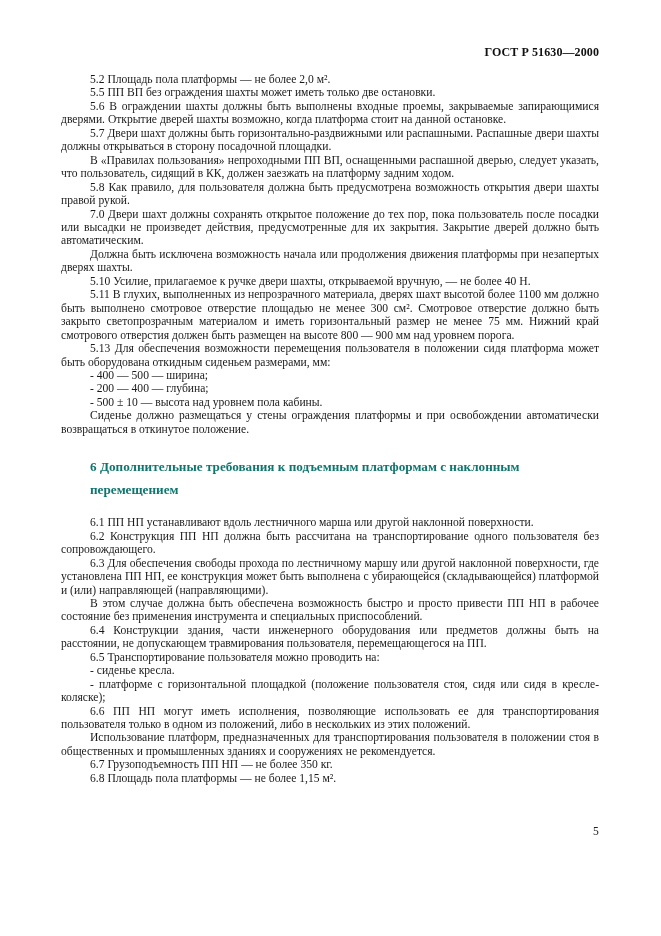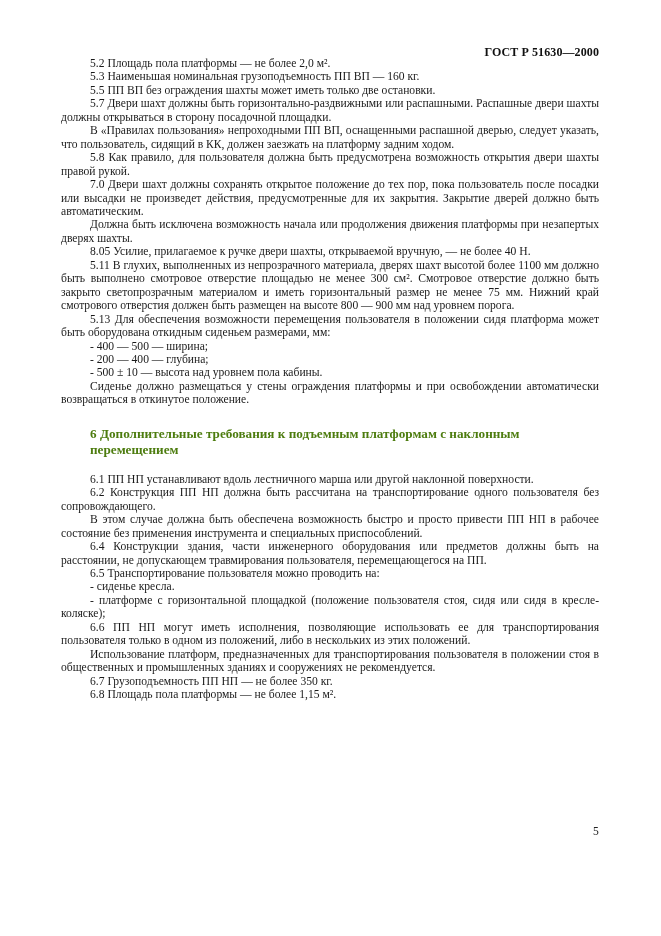--- a/index.html
+++ b/index.html
@@ -4,64 +4,65 @@
 <style>
   html, body { margin: 0; padding: 0; background: #ffffff; }
   body { width: 661px; height: 936px; position: relative; overflow: hidden; }
   .page { position: absolute; left: 0; top: 0; width: 661px; height: 936px; background: #fff; }
   .header {
     position: absolute; top: 45px; right: 62px;
     font-family: "Liberation Serif", serif; font-weight: bold; font-size: 12px; color: #111;
     letter-spacing: 0.1px;
   }
   .body {
-    position: absolute; left: 61px; top: 57px; width: 538px;
+    position: absolute; left: 61px; top: 73px; width: 538px;
     font-family: "Liberation Serif", serif; font-size: 11.6px; line-height: 13.45px; color: #1a1a1a;
   }
   .p { margin: 0; text-align: justify; text-indent: 29px; hyphens: manual; }
   .h2 {
     margin: 19px 0 15px 29px;
-    font-family: "Liberation Serif", serif; font-weight: bold; font-size: 13.2px; line-height: 16px; color: #4d7c0f;
+    font-family: "Liberation Serif", serif; font-weight: bold; font-size: 13.2px; line-height: 23px; color: #0f766e;
     width: 460px;
   }
   .pagenum {
     position: absolute; left: 593px; top: 825px;
     font-family: "Liberation Serif", serif; font-size: 11.6px; color: #222;
   }
 </style>
 </head>
 <body>
 
 <div class="page">
   <div class="header">ГОСТ Р 51630—2000</div>
 
   <div class="body">
     <div>
       <p class="p">5.2  Площадь пола платформы — не более 2,0 м².</p>
-      <p class="p">5.3  Наименьшая номинальная грузоподъемность ПП ВП — 160 кг.</p>
       <p class="p">5.5  ПП ВП без ограждения шахты может иметь только две остановки.</p>
+      <p class="p">5.6  В ограждении шахты должны быть выполнены входные проемы, закрываемые запирающи­мися дверями. Открытие дверей шахты возможно, когда платформа стоит на данной остановке.</p>
       <p class="p">5.7  Двери шахт должны быть горизонтально-раздвижными или распашными. Распашные двери шахты должны открываться в сторону посадочной площадки.</p>
       <p class="p">В «Правилах пользования» непроходными ПП ВП, оснащенными распашной дверью, следует указать, что пользователь, сидящий в КК, должен заезжать на платформу задним ходом.</p>
       <p class="p">5.8  Как правило, для пользователя должна быть предусмотрена возможность открытия двери шахты правой рукой.</p>
       <p class="p">7.0  Двери шахт должны сохранять открытое положение до тех пор, пока пользователь после посадки или высадки не произведет действия, предусмотренные для их закрытия. Закрытие дверей должно быть автоматическим.</p>
       <p class="p">Должна быть исключена возможность начала или продолжения движения платформы при незапертых дверях шахты.</p>
-      <p class="p">8.05  Усилие, прилагаемое к ручке двери шахты, открываемой вручную, — не более 40 Н.</p>
+      <p class="p">5.10  Усилие, прилагаемое к ручке двери шахты, открываемой вручную, — не более 40 Н.</p>
       <p class="p">5.11  В глухих, выполненных из непрозрачного материала, дверях шахт высотой более 1100 мм должно быть выполнено смотровое отверстие площадью не менее 300 см². Смотровое отверстие должно быть закрыто светопрозрачным материалом и иметь горизонтальный размер не менее 75 мм. Нижний край смотрового отверстия должен быть размещен на высоте 800 — 900 мм над уровнем порога.</p>
       <p class="p">5.13  Для обеспечения возможности перемещения пользователя в положении сидя платформа может быть оборудована откидным сиденьем размерами, мм:</p>
       <p class="p">-  400 — 500 — ширина;</p>
       <p class="p">-  200 — 400 — глубина;</p>
       <p class="p">-  500 ± 10 — высота над уровнем пола кабины.</p>
       <p class="p">Сиденье должно размещаться у стены ограждения платформы и при освобождении автомати­чески возвращаться в откинутое положение.</p>
     </div>
 
     <h2 class="h2">6  Дополнительные требования к подъемным платформам с наклонным перемещением</h2>
 
     <div>
       <p class="p">6.1  ПП НП устанавливают вдоль лестничного марша или другой наклонной поверхности.</p>
       <p class="p">6.2  Конструкция ПП НП должна быть рассчитана на транспортирование одного пользователя без сопровождающего.</p>
+      <p class="p">6.3  Для обеспечения свободы прохода по лестничному маршу или другой наклонной поверх­ности, где установлена ПП НП, ее конструкция может быть выполнена с убирающейся (складыва­ющейся) платформой и (или) направляющей (направляющими).</p>
       <p class="p">В этом случае должна быть обеспечена возможность быстро и просто привести ПП НП в рабочее состояние без применения инструмента и специальных приспособлений.</p>
       <p class="p">6.4  Конструкции здания, части инженерного оборудования или предметов должны быть на расстоянии, не допускающем травмирования пользователя, перемещающегося на ПП.</p>
       <p class="p">6.5  Транспортирование пользователя можно проводить на:</p>
       <p class="p">-  сиденье кресла.</p>
       <p class="p">-  платформе с горизонтальной площадкой (положение пользователя стоя, сидя или сидя в кресле-коляске);</p>
       <p class="p">6.6  ПП НП могут иметь исполнения, позволяющие использовать ее для транспортирования пользователя только в одном из положений, либо в нескольких из этих положений.</p>
       <p class="p">Использование платформ, предназначенных для транспортирования пользователя в положении стоя в общественных и промышленных зданиях и сооружениях не рекомендуется.</p>
       <p class="p">6.7  Грузоподъемность ПП НП — не более 350 кг.</p>
       <p class="p">6.8  Площадь пола платформы — не более 1,15 м².</p>
     </div>

